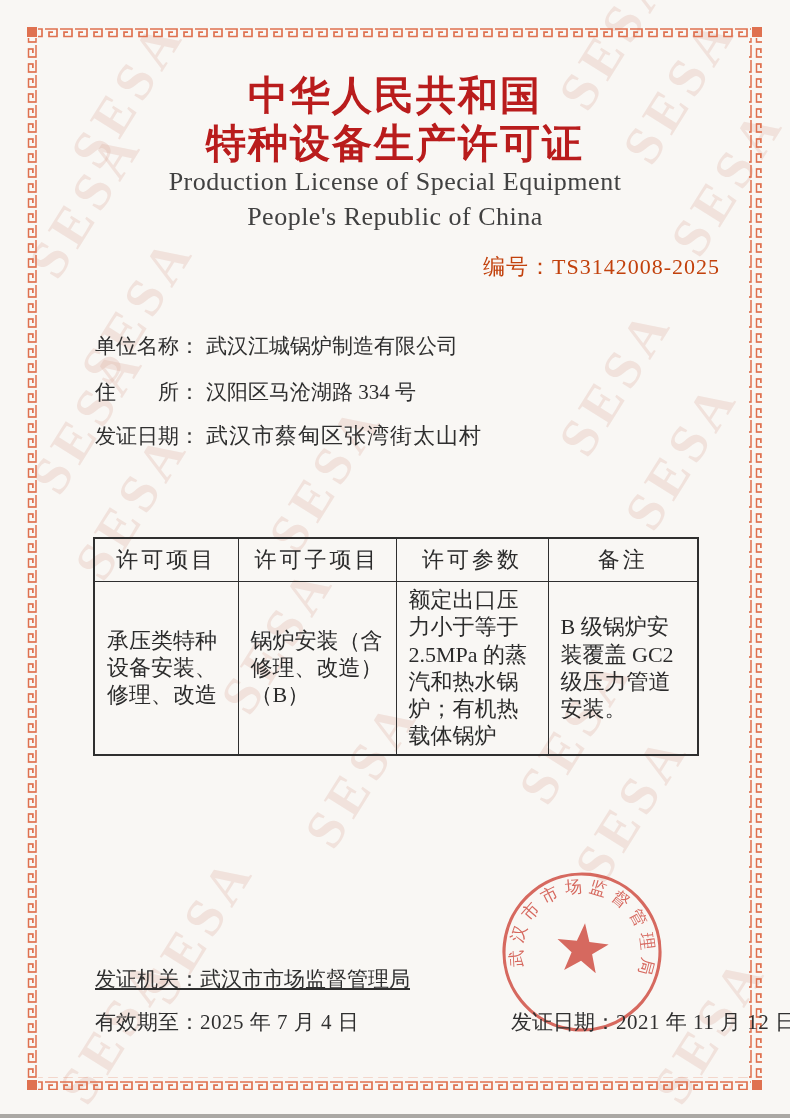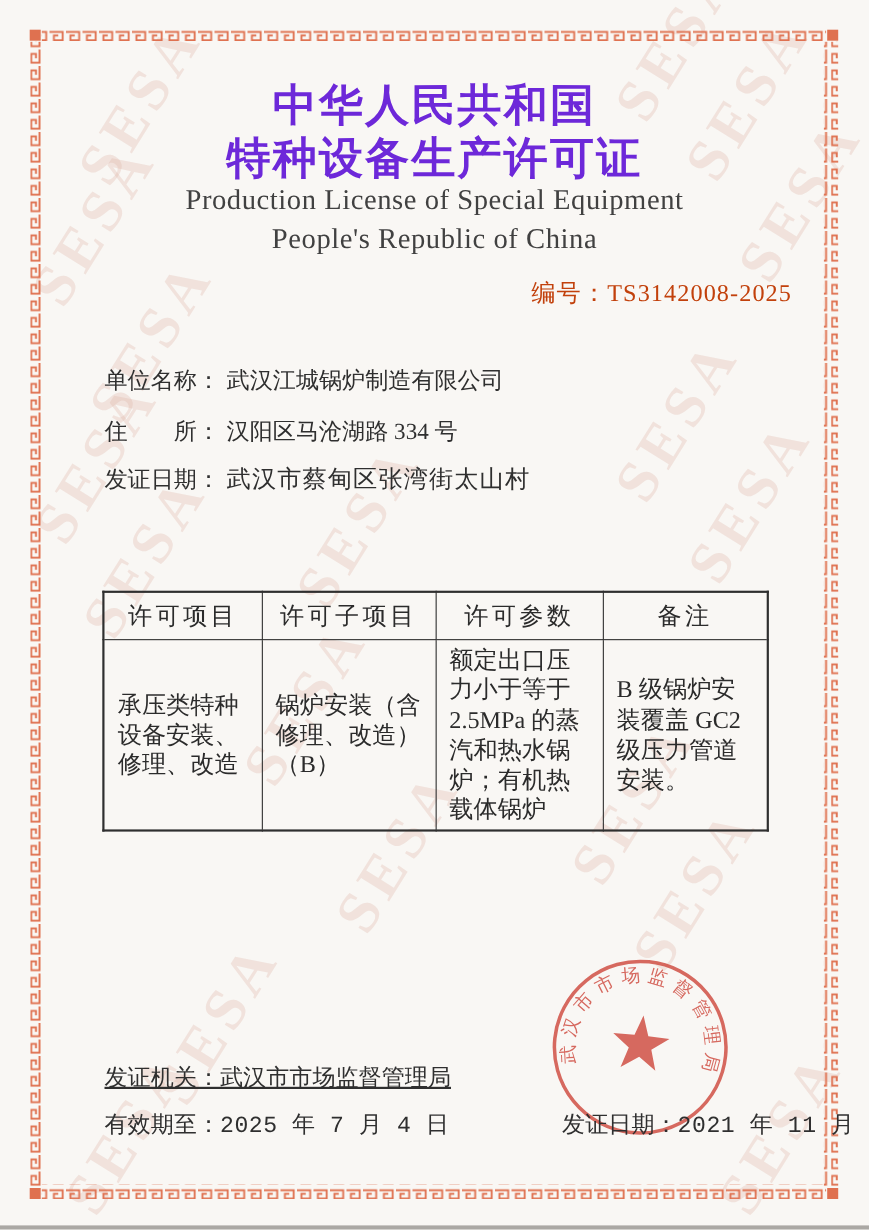--- a/index.html
+++ b/index.html
@@ -14,21 +14,21 @@
   .wm{
     position:absolute;font-family:"Liberation Serif",serif;font-weight:bold;
     font-size:54px;letter-spacing:7px;color:rgba(222,178,164,0.30);
     transform:rotate(-58deg);white-space:nowrap;
   }
   
   .frame{position:absolute;inset:0;}
   
   .title-cn{
     position:absolute;left:0;width:790px;text-align:center;
-    font-weight:bold;color:#6d28d9;font-size:40px;letter-spacing:2px;
+    font-weight:bold;color:#b91c1c;font-size:40px;letter-spacing:2px;
     font-family:"Liberation Serif","DejaVu Serif",serif;
   }
   .t1{top:68px;}
   .t2{top:116px;}
   .title-en{
     position:absolute;left:0;width:790px;text-align:center;
     font-size:26px;color:#414141;letter-spacing:0.5px;
   }
   .e1{top:167px;}
   .e2{top:202px;}
@@ -53,21 +53,21 @@
   .lic-table th{height:40px;font-weight:normal;letter-spacing:3px;}
   .lic-table td{height:116px;vertical-align:middle;padding:4px 12px;line-height:1.24;}
   .td-c{margin-left:48px;}
   .td-l{text-align:left;}
   
   .f-row{position:absolute;font-size:21px;color:#2f2f2f;white-space:nowrap;}
   .authority{left:95px;top:965px;text-decoration:underline;}
   .sealnote{left:479px;top:956px;font-size:20px;color:#3a3a3a;letter-spacing:1px;}
   .valid{left:95px;top:1008px;}
   .issue{left:476px;top:1008px;margin-left:35px;}
-  .date-sans{font-family:Liberation Mono, monospace;font-size:21px;letter-spacing:0.5px;}
+  .date-sans{font-family:Liberation Serif, serif;font-size:21px;letter-spacing:0.5px;}
   
   .seal{position:absolute;left:487px;top:857px;opacity:0.82;transform:rotate(6deg);}
   
   .scan-edge{position:absolute;left:0;bottom:0;width:100%;height:4px;background:#aba8a4;}
 </style>
 </head>
 <body>
 
 <div class="page">
 

